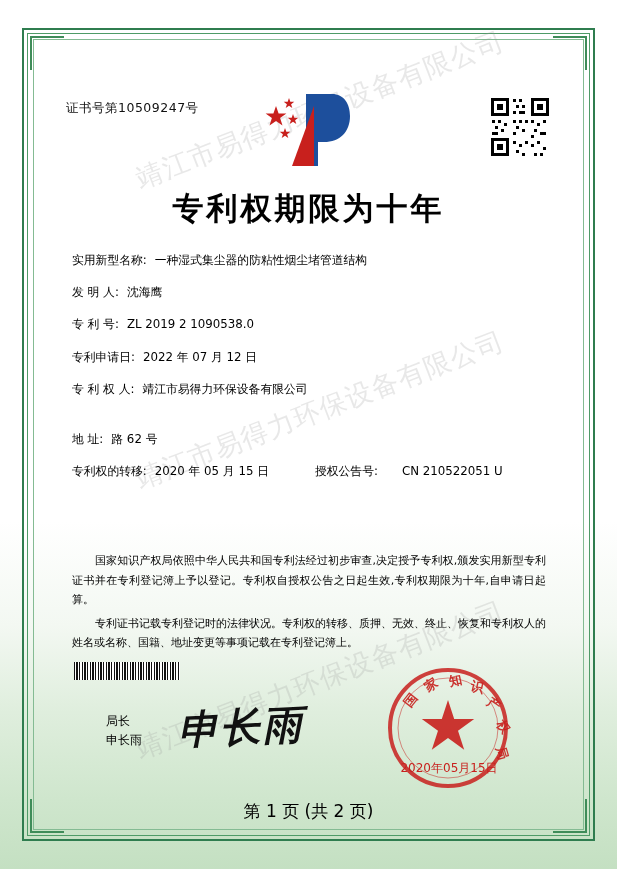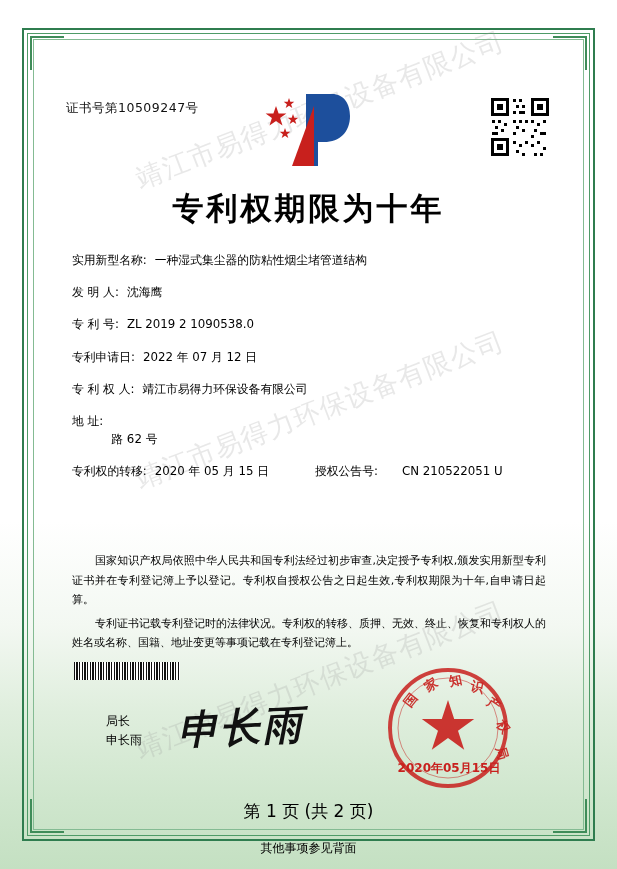--- a/index.html
+++ b/index.html
@@ -114,21 +114,21 @@
   }
 
   
   .fields {
     position: absolute;
     left: 72px; top: 252px;
     width: 480px;
   }
   .field-row {
     display: flex;
-    align-items: flex-start;
+    align-items: flex-end;
     margin-bottom: 14.5px;
     font-size: 11.8px;
     color: #000;
     line-height: 1.5;
   }
   .field-label {
     white-space: nowrap;
     flex: 0 0 auto;
   }
   .field-value {
@@ -210,21 +210,21 @@
     left: 384px; top: 664px;
     width: 128px; height: 128px;
   }
   .seal-date {
     position: absolute;
     left: 390px; top: 760px;
     width: 118px;
     text-align: center;
     font-size: 12px;
     color: #c8201d;
-    font-weight: bold;
+    font-weight: normal;
   }
 
   
   .page-no {
     position: absolute;
     left: 0; top: 800px;
     width: 617px;
     text-align: center;
     font-size: 17px;
     color: #000;
@@ -399,15 +399,14 @@
         <text x="102" y="40" transform="rotate(34 102 40)">产</text>
         <text x="112" y="60" transform="rotate(54 112 60)">权</text>
         <text x="112" y="84" transform="rotate(74 112 84)">局</text>
       </g>
       <circle cx="64" cy="64" r="50" fill="none" stroke="#c8201d" stroke-width="1" opacity="0.5"></circle>
     </svg>
   </div>
   <div class="seal-date">2020年05月15日</div>
 
   <div class="page-no">第 1 页 (共 2 页)</div>
-  <div class="footer-note">其他事项参见背面</div>
 
 </div>
 
 </body></html>

